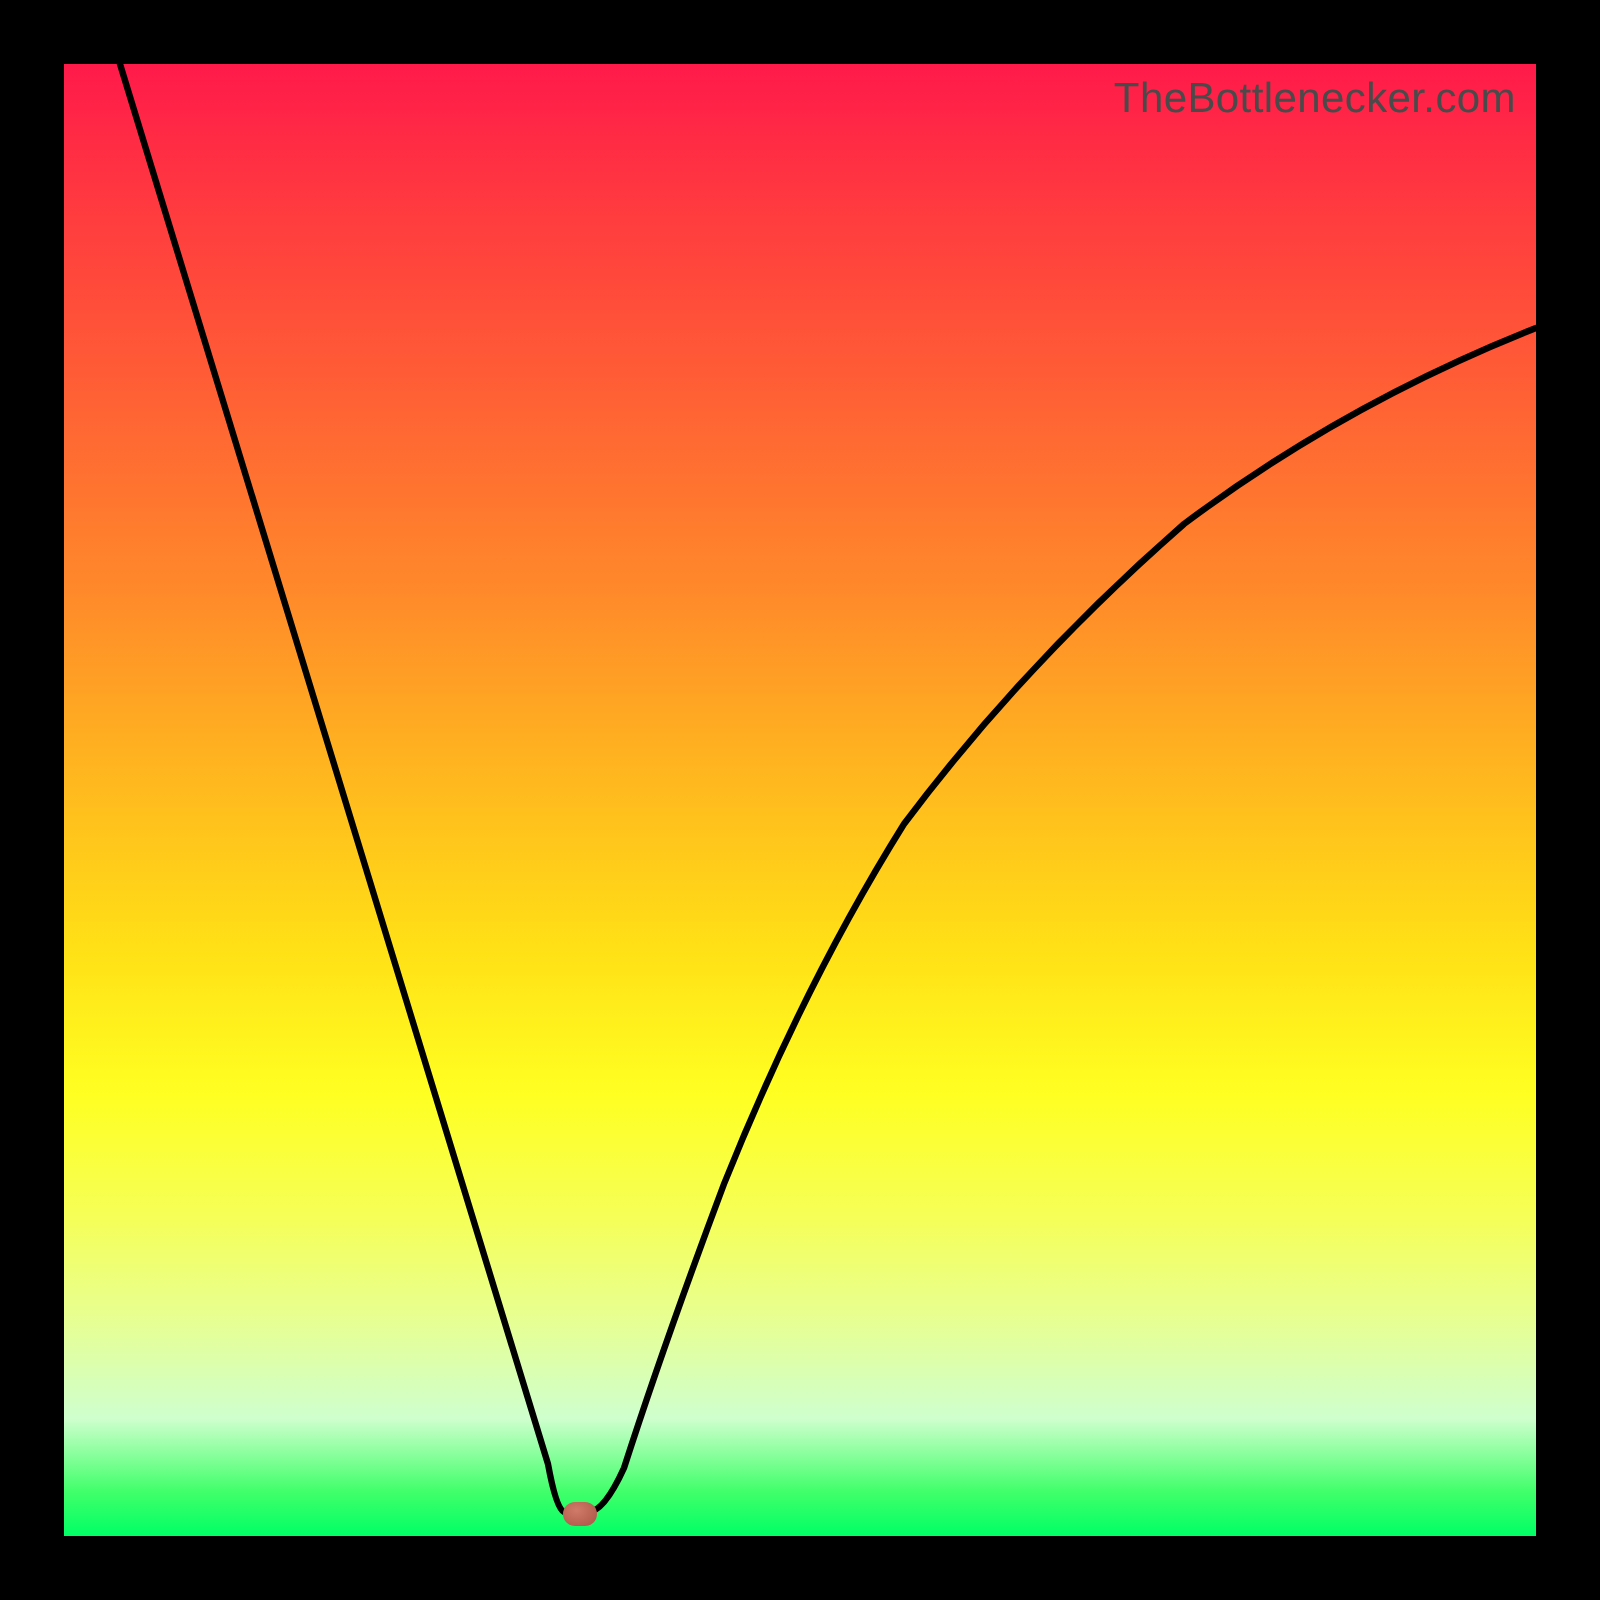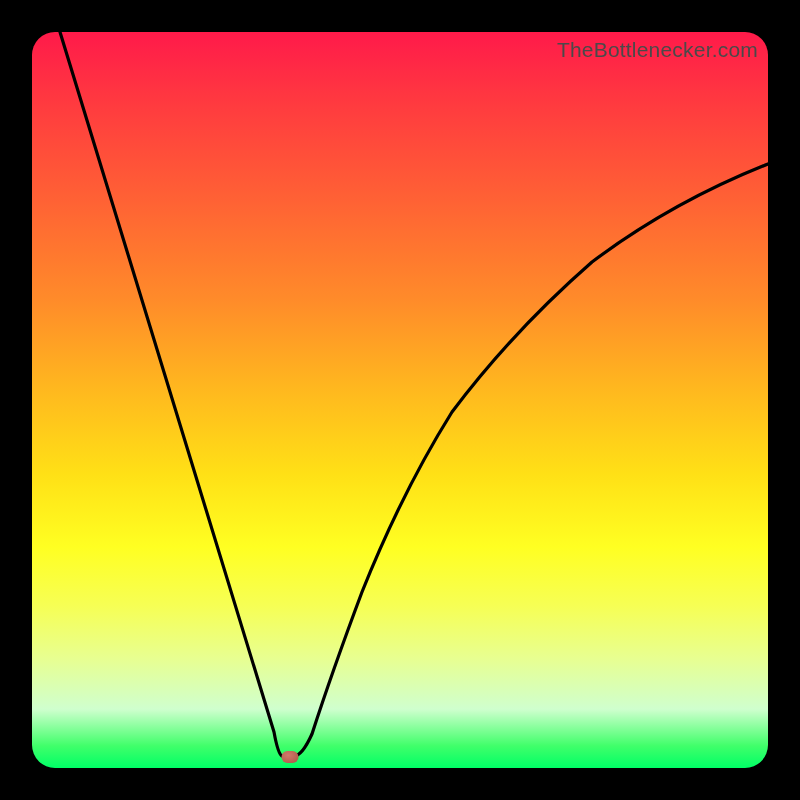--- a/index.html
+++ b/index.html
@@ -24,21 +24,20 @@
       #ff8a2a 36%,
       #ffb61f 48%,
       #ffe016 60%,
       #ffff22 70%,
       #f6ff55 78%,
       #e8ff90 85%,
       #cfffce 92%,
       #40ff6a 97%,
       #00ff66 100%
     );
-    border-radius: 23px;
   }
   .watermark {
     position: absolute;
     top: 6px;
     right: 10px;
     color: #4a4a4a;
     font-size: 21px;
     font-weight: 400;
     letter-spacing: 0.2px;
     z-index: 5;

